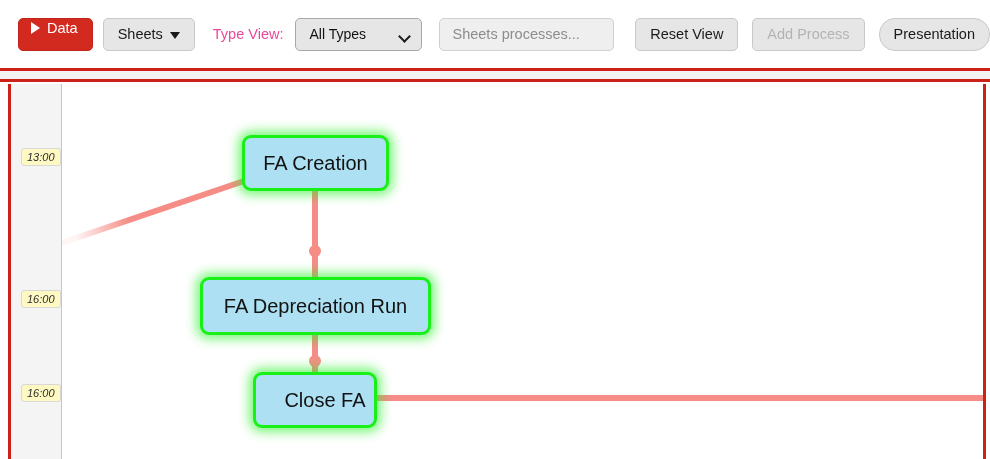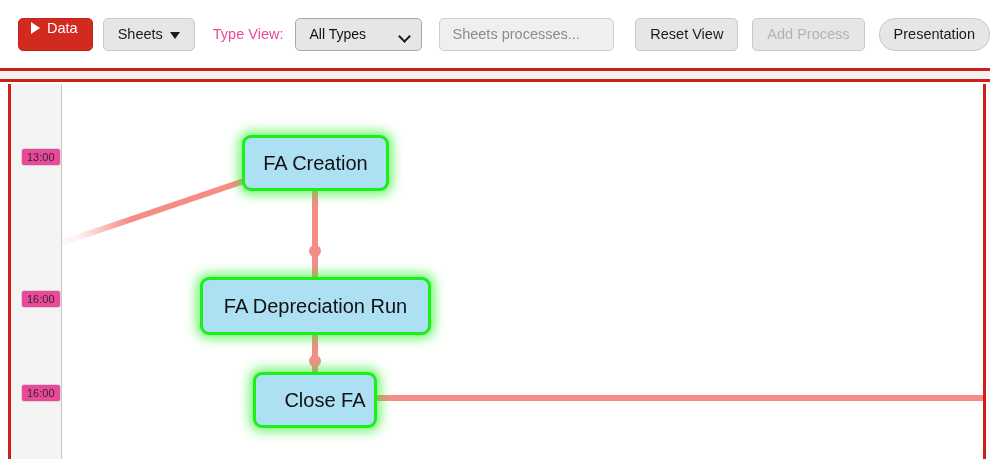--- a/index.html
+++ b/index.html
@@ -160,27 +160,28 @@
     height: 375px;
     background: #f4f4f4;
     border-right: 1px solid #c6c6c6;
     z-index: 5;
   }
 
   .tick-label {
     position: absolute;
     left: 10px;
     transform: translateY(-50%);
-    background: #ec4899;
+    background: #fef9c3;
     border: 1px solid #d8d8d8;
     border-radius: 3px;
     font-size: 11px;
     color: #2b2b2b;
     padding: 2px 5px;
     white-space: nowrap;
+    font-style: italic;
   }
 
   .edge-layer { position: absolute; left: 0; top: 0; }
 
   
   .node {
     position: absolute;
     background: #ade0f2;
     border: 3px solid #18f018;
     border-radius: 9px;

